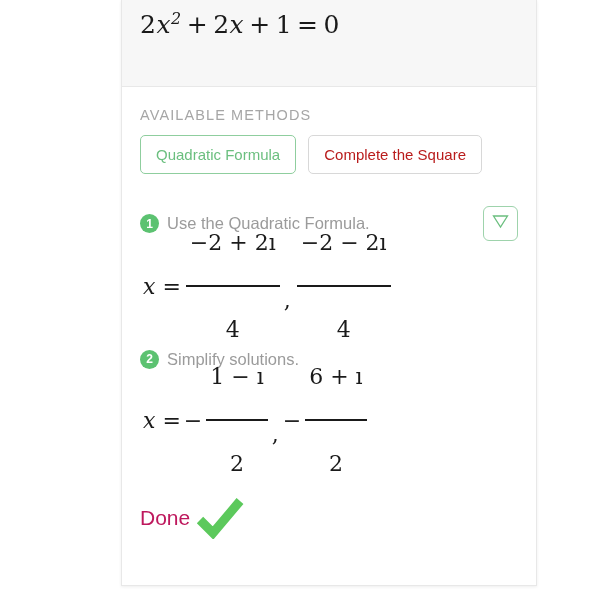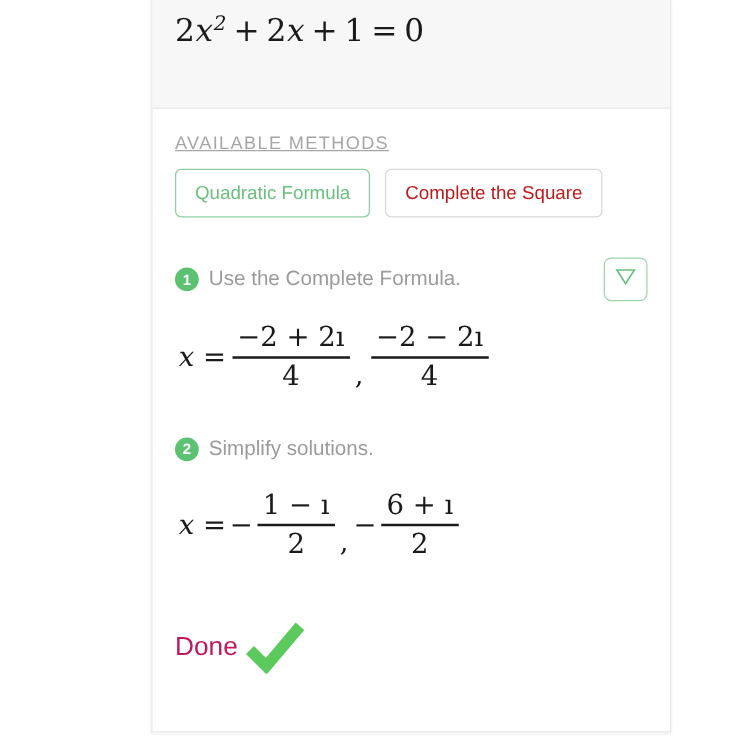--- a/index.html
+++ b/index.html
@@ -63,21 +63,20 @@
   #card-body {
     padding: 20px 18px 0 18px;
   }
 
   
   #methods-label {
     color: #a6a6a6;
     font-size: 14.5px;
     letter-spacing: 1.1px;
     margin-bottom: 12px;
-    text-decoration: underline;
   }
   #methods-row {
     display: flex;
     gap: 12px;
     margin-bottom: 32px;
   }
   .method-btn {
     border-radius: 5px;
     padding: 10px 15px;
     font-size: 15px;
@@ -142,20 +141,21 @@
     margin: 14px 0 0 3px;
     height: 62px;
   }
   .expr-row .lead { margin-right: 3px; }
   .frac {
     display: inline-flex;
     flex-direction: column;
     align-items: center;
     vertical-align: middle;
     margin: 0 2px;
+    gap: 28px;
   }
   .frac .num {
     padding: 0 4px 2px 4px;
     white-space: nowrap;
   }
   .frac .bar {
     width: 100%;
     height: 1.5px;
     background: #1a1a1a;
   }
@@ -193,21 +193,21 @@
 
     <div id="methods-label">AVAILABLE METHODS</div>
     <div id="methods-row">
       <div class="method-btn selected">Quadratic Formula</div>
       <div class="method-btn unselected">Complete the Square</div>
     </div>
 
     <div class="step-block">
       <div class="step-head">
         <div class="step-badge">1</div>
-        <div class="step-text">Use the Complete Formula.</div>
+        <div class="step-text">Use the Quadratic Formula.</div>
         <div class="step-spacer"></div>
         <div id="collapse-toggle">
           <span>
             <svg width="17" height="15" viewBox="0 0 17 15" aria-hidden="true">
               <polygon points="1.5,2 15.5,2 8.5,13" fill="none" stroke="#6bbf7f" stroke-width="1.3"></polygon>
             </svg>
           </span>
         </div>
       </div>
 

